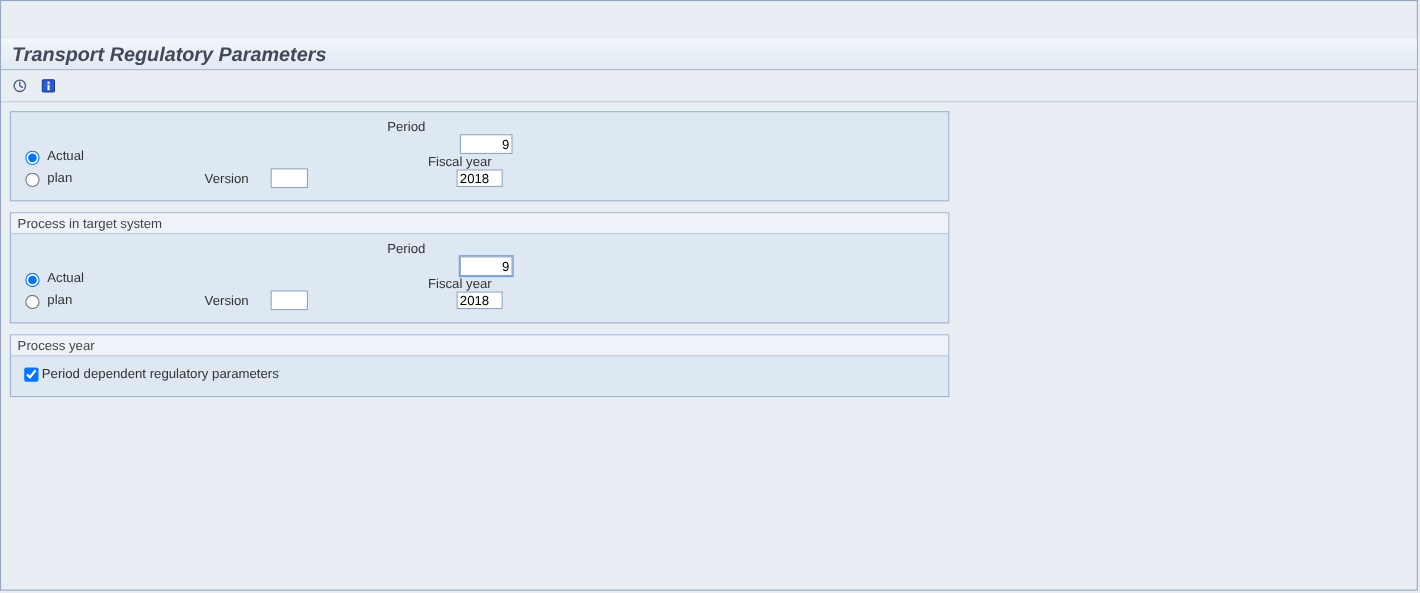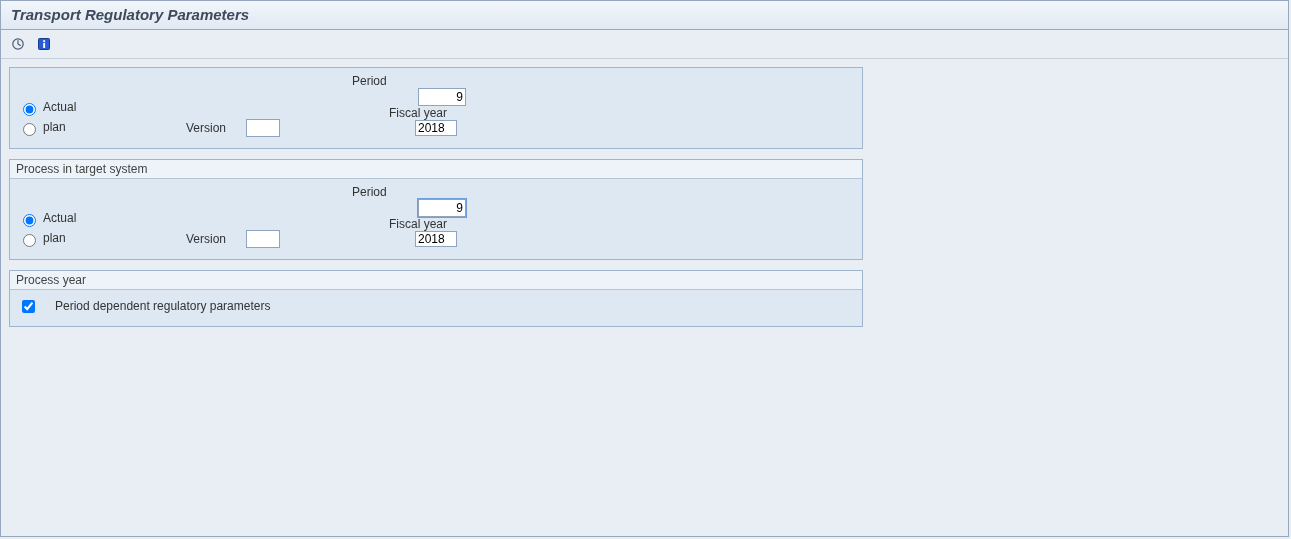--- a/index.html
+++ b/index.html
@@ -21,22 +21,23 @@
     position: relative;
   }
   .titlebar {
     background: linear-gradient(to bottom, #f2f6fb 0%, #e1e9f3 100%);
     border-bottom: 1px solid #96a8c0;
     height: 28px;
     line-height: 28px;
     padding-left: 10px;
     font-style: italic;
     font-weight: bold;
-    font-size: 15px;
+    font-size: 18px;
     color: #3e4a5c;
+    margin-top: 34px;
   }
   .toolbar {
     height: 28px;
     border-bottom: 1px solid #c4cfdc;
     display: flex;
     align-items: center;
     padding-left: 6px;
     gap: 4px;
     background:#e8eef4;
   }
@@ -91,21 +92,21 @@
   .inp-period { width: 42px; text-align: right; }
   .inp-year { width: 36px; text-align: left; }
   .inp-version { width: 28px; }
   .radio-cell {
     display: flex;
     align-items: flex-start;
     gap: 4px;
     width:168px;
   }
   .radio-row { display:flex; align-items:center; height:20px; }
-  .check-row { display:flex; align-items:center; gap:17px; height:20px; }
+  .check-row { display:flex; align-items:center; gap:0; height:20px; }
   .highlight-sel {
     background: #cfe3fb;
     outline: 1px solid #6b9fe0;
   }
   
   .watermark {
     position: absolute;
     top: 38px;
     left: 240px;
     font-size: 19px;

